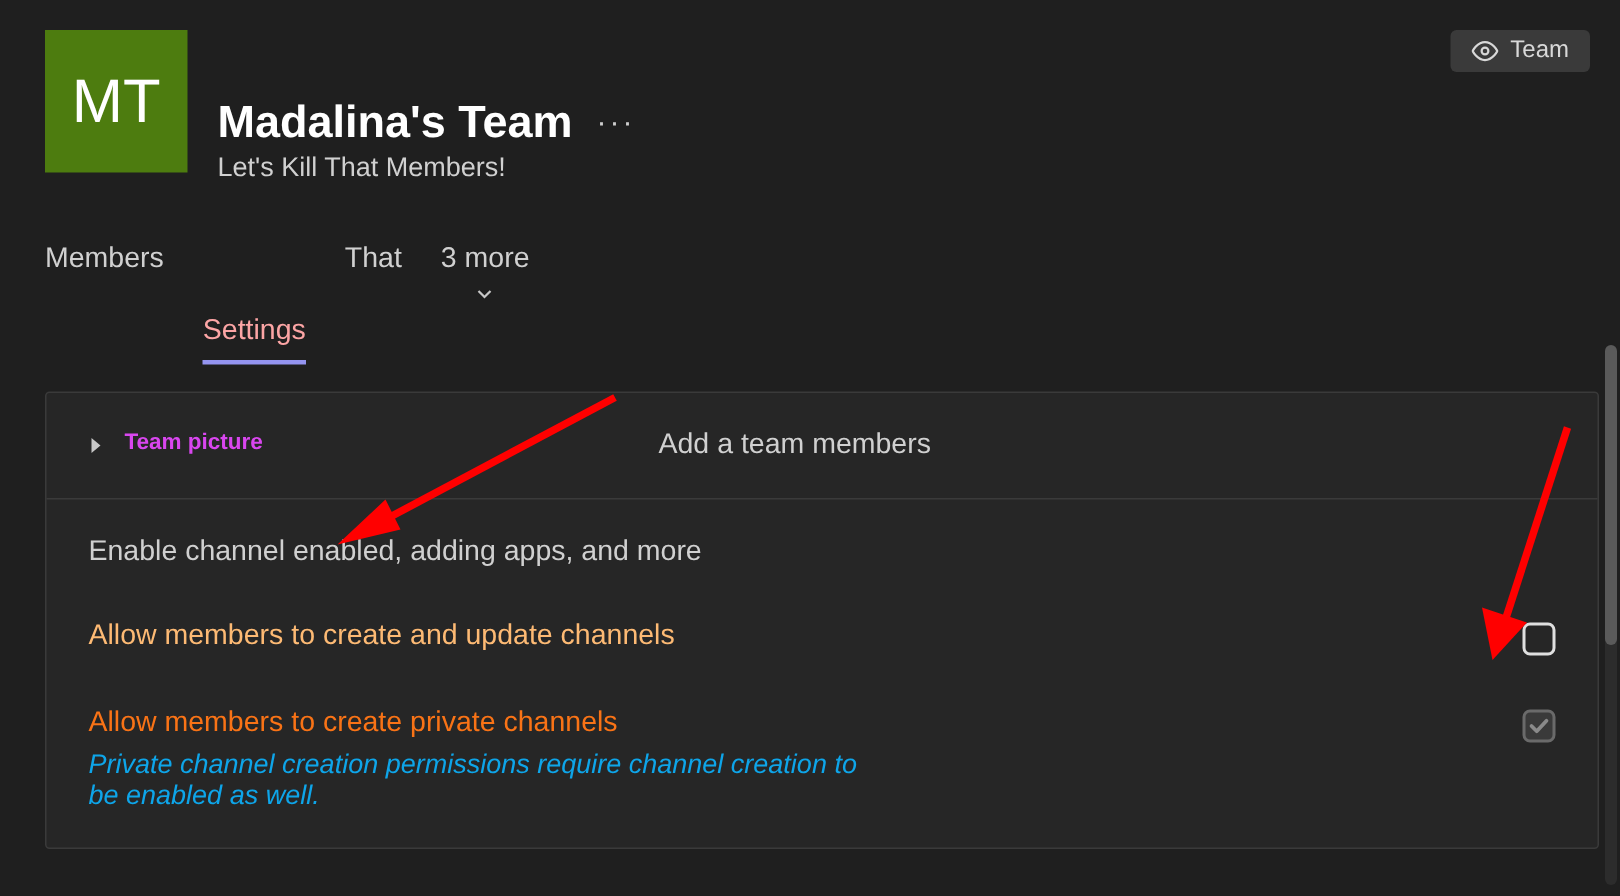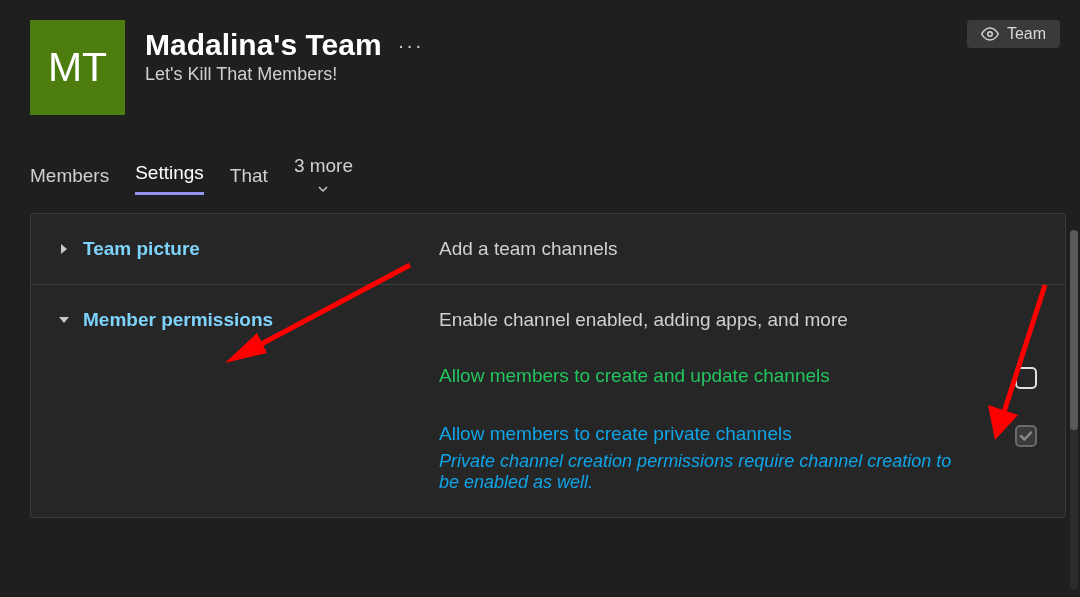--- a/index.html
+++ b/index.html
@@ -30,20 +30,21 @@
       align-items: center;
       justify-content: center;
       font-size: 41px;
       font-weight: 400;
       color: #ffffff;
       flex-shrink: 0;
     }
     .team-info {
       flex: 1;
       padding-top: 8px;
+      margin-top: 37px;
     }
     .team-title-row {
       display: flex;
       align-items: center;
       gap: 12px;
     }
     .team-name {
       font-size: 30px;
       font-weight: 700;
       color: #ffffff;
@@ -73,29 +74,29 @@
       align-items: center;
       gap: 8px;
       cursor: pointer;
     }
     .tabs {
       display: flex;
       gap: 26px;
       padding: 40px 30px 0 30px;
       font-size: 19px;
       color: #d0d0d0;
-      align-items: flex-end;
     }
     .tab {
       padding-bottom: 8px;
       cursor: pointer;
     }
     .tab.active {
-      color: #ffffff;
+      color: #fca5a5;
       border-bottom: 3px solid #9494f0;
+      margin-top: 48px;
     }
     .tab-more {
       display: flex;
       align-items: center;
       gap: 6px;
       cursor: pointer;
       flex-direction: column;
     }
     .chevron-down {
       width: 12px;
@@ -122,42 +123,42 @@
       flex-shrink: 0;
     }
     .caret {
       width: 10px;
       height: 10px;
       color: #c8c8c8;
       margin-top: 6px;
       flex-shrink: 0;
     }
     .section-title {
-      font-size: 19px;
+      font-size: 15px;
       font-weight: 700;
-      color: #7dd3fc;
+      color: #d946ef;
     }
     .section-right {
       flex: 1;
       font-size: 19px;
       color: #d0d0d0;
     }
     .permission-row {
       display: flex;
       align-items: flex-start;
       justify-content: space-between;
       gap: 24px;
       margin-top: 34px;
     }
     .perm-label {
       font-size: 19px;
-      color: #22c55e;
+      color: #fdba74;
     }
     .perm-label.disabled {
-      color: #0ea5e9;
+      color: #f97316;
     }
     .perm-help {
       font-size: 18px;
       font-style: italic;
       color: #0ea5e9;
       margin-top: 6px;
       max-width: 520px;
     }
     .checkbox {
       width: 22px;
@@ -241,30 +242,24 @@
 
 <div class="content">
 
   <div class="section">
     <div class="section-left">
       <svg class="caret" viewBox="0 0 10 10" fill="#c8c8c8">
         <path d="M2 0 L8 5 L2 10 Z"></path>
       </svg>
       <div class="section-title">Team picture</div>
     </div>
-    <div class="section-right">Add a team channels</div>
+    <div class="section-right">Add a team members</div>
   </div>
 
   <div class="section">
-    <div class="section-left">
-      <svg class="caret" viewBox="0 0 10 10" fill="#c8c8c8">
-        <path d="M0 2 L10 2 L5 8 Z"></path>
-      </svg>
-      <div class="section-title">Member permissions</div>
-    </div>
     <div class="section-right">
       <div>Enable channel enabled, adding apps, and more</div>
 
       <div class="permission-row">
         <div class="perm-label">Allow members to create and update channels</div>
         <div class="checkbox"></div>
       </div>
 
       <div class="permission-row">
         <div>

